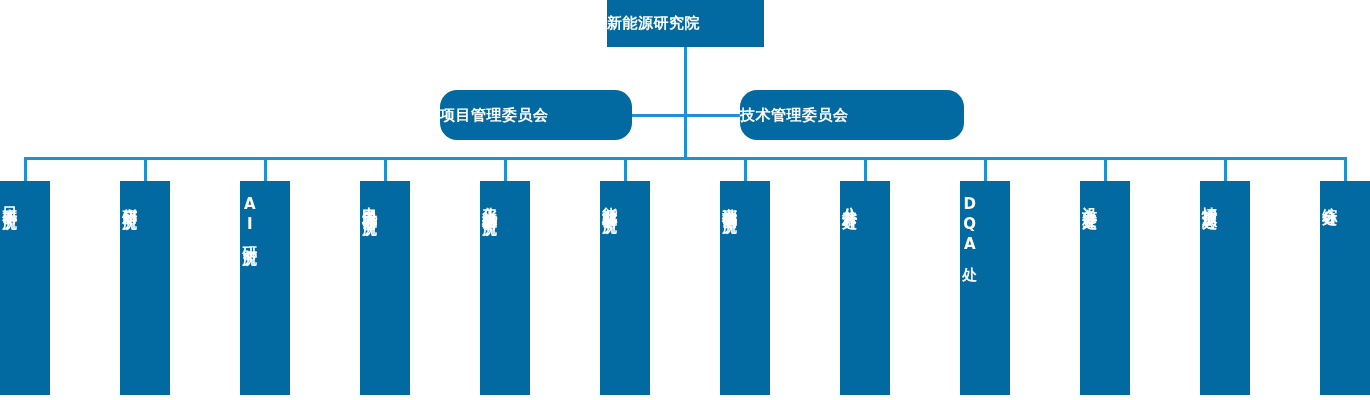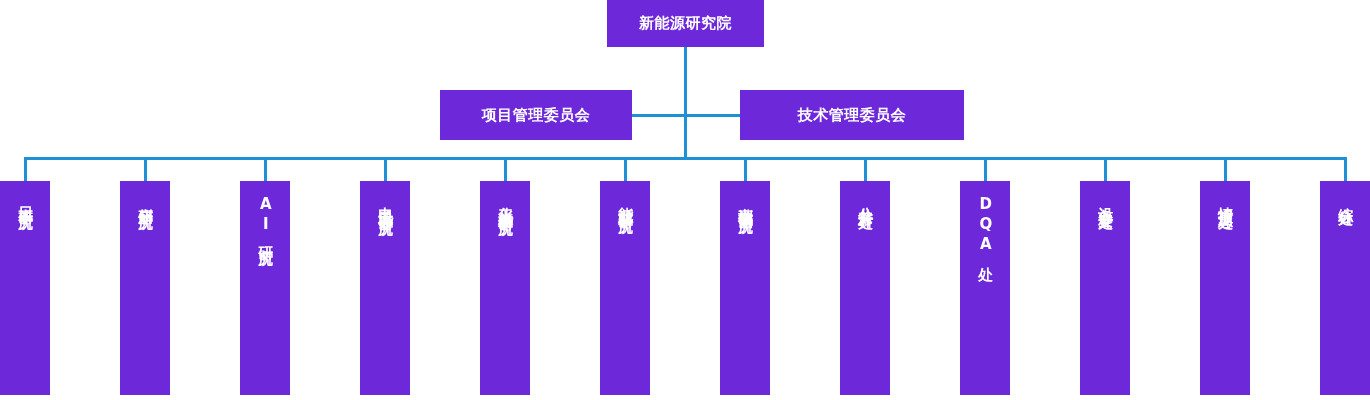--- a/index.html
+++ b/index.html
@@ -14,43 +14,44 @@
     position: relative;
     width: 1370px;
     height: 400px;
     background: #ffffff;
     overflow: hidden;
   }
 
   
   .node {
     position: absolute;
-    background: #6d28d9;
+    background: #0369a1;
     color: #ffffff;
     font-weight: bold;
     box-sizing: border-box;
     display: flex;
     align-items: center;
-    justify-content: center;
+    justify-content: flex-start;
     text-align: center;
     letter-spacing: 0.5px;
   }
 
   .node-root {
     left: 607px;
     top: 0px;
     width: 157px;
     height: 47px;
     font-size: 15px;
   }
 
   .node-committee {
     top: 90px;
     height: 50px;
     font-size: 15px;
+    border-radius: 17px;
   }
   .node-committee.left  { left: 440px; width: 192px; }
   .node-committee.right { left: 740px; width: 224px; }
 
   
   .node-dept {
     top: 181px;
     width: 50px;
     height: 214px;
     font-size: 15px;

